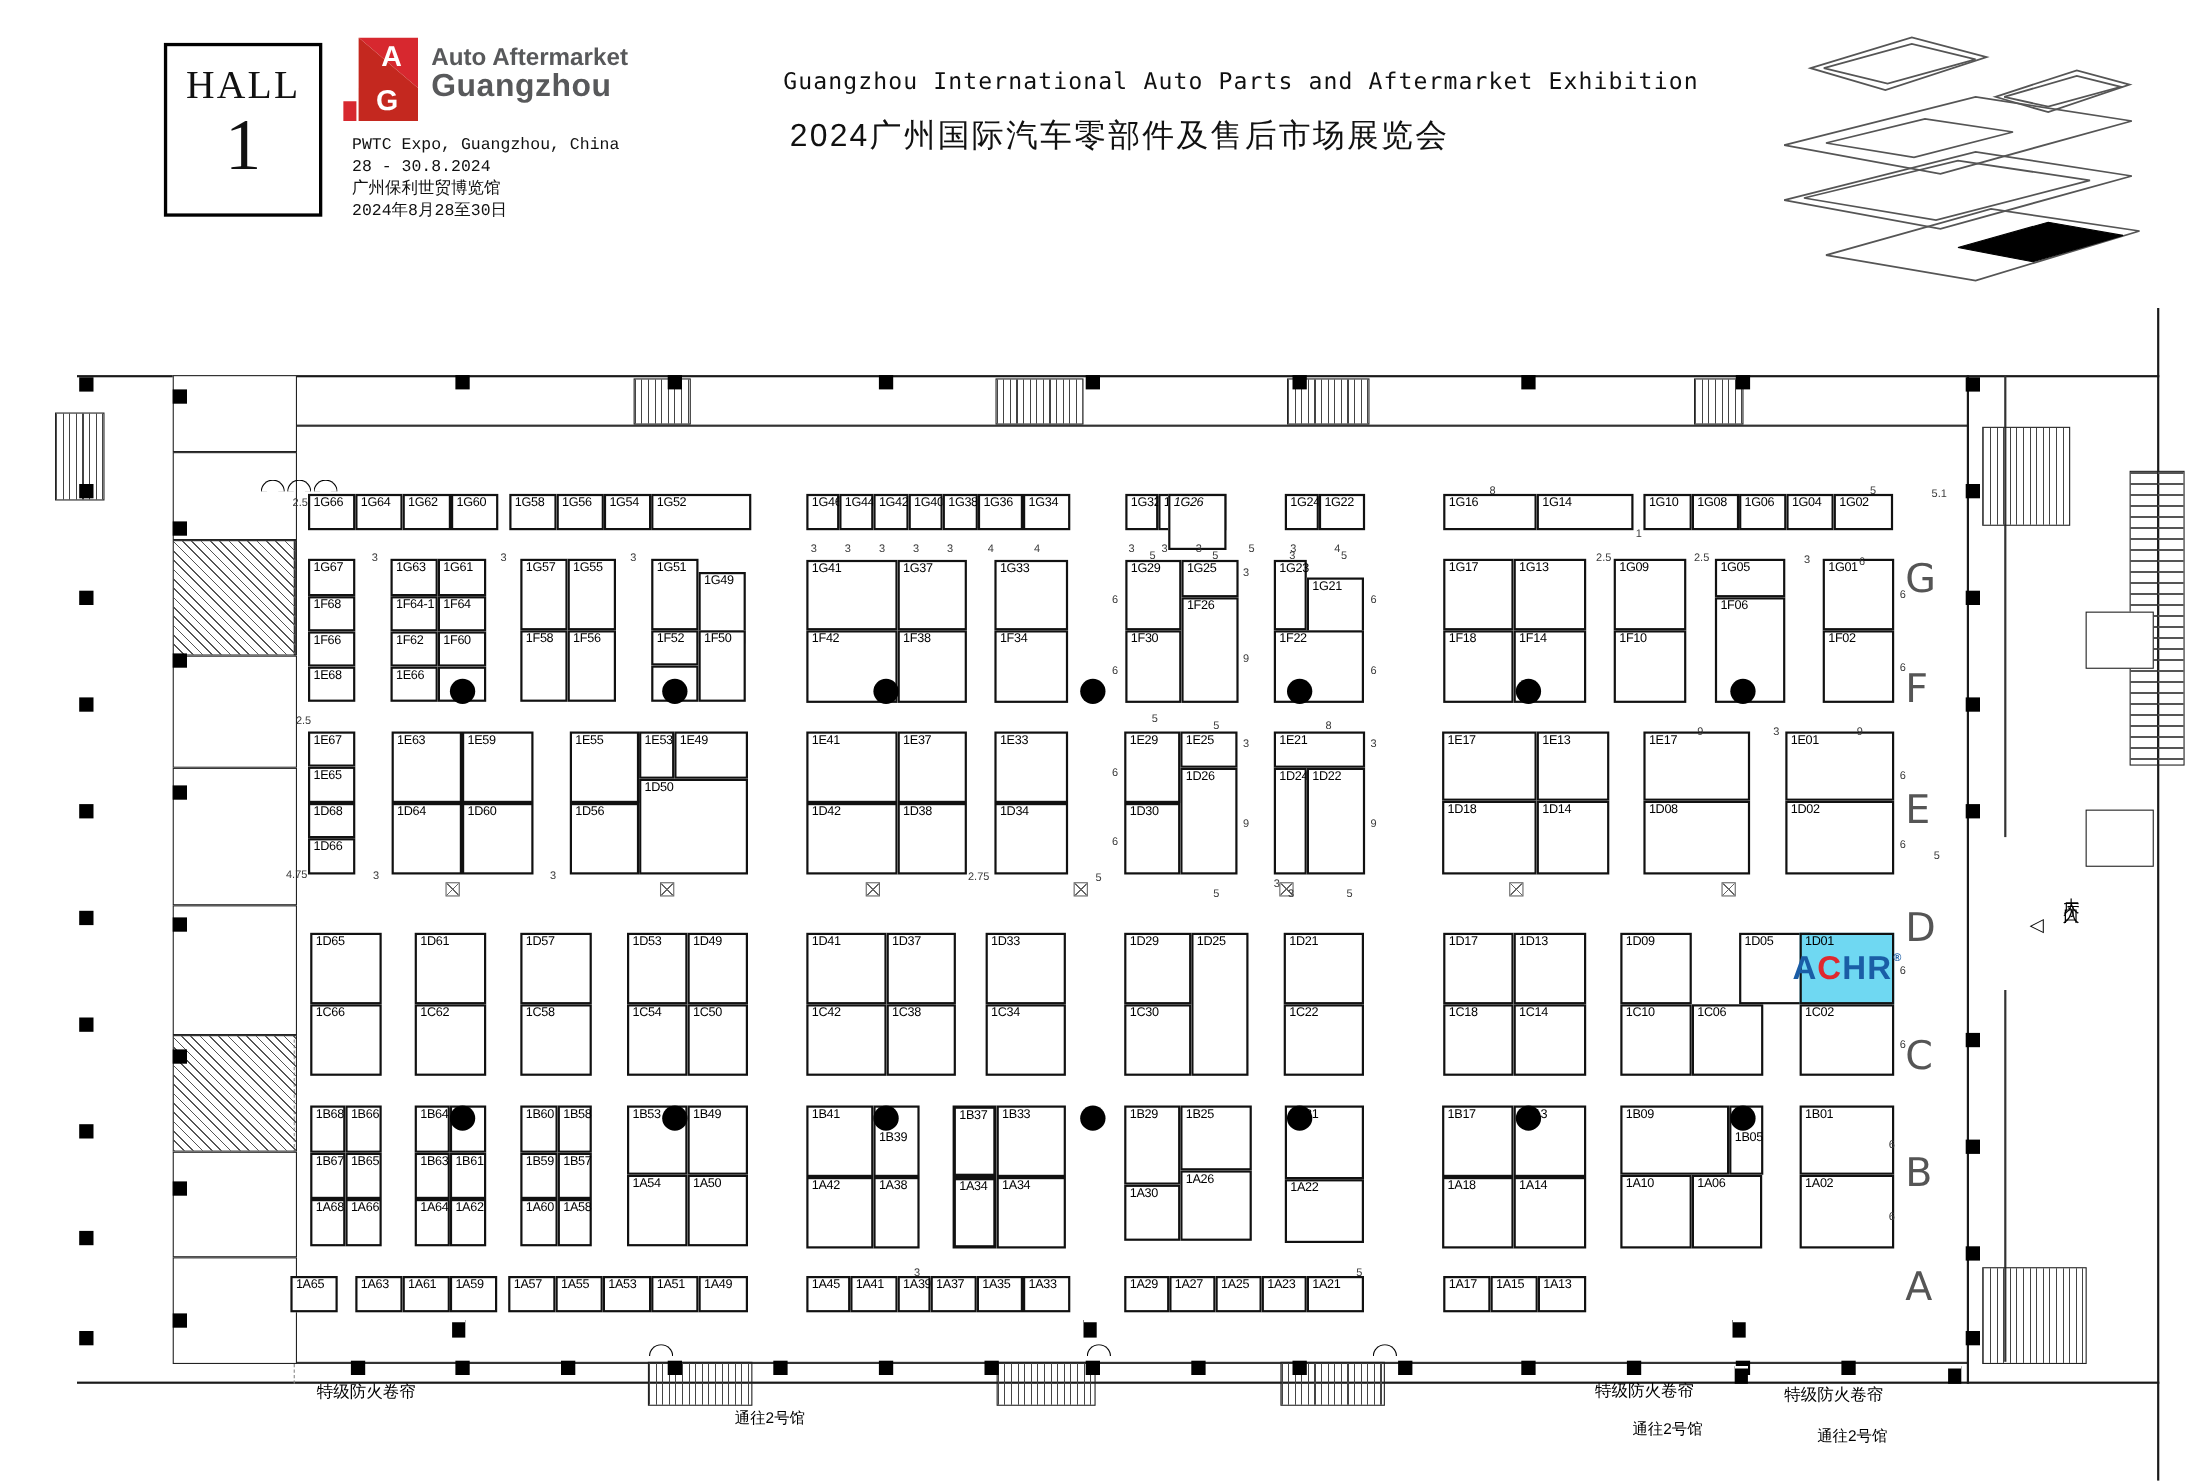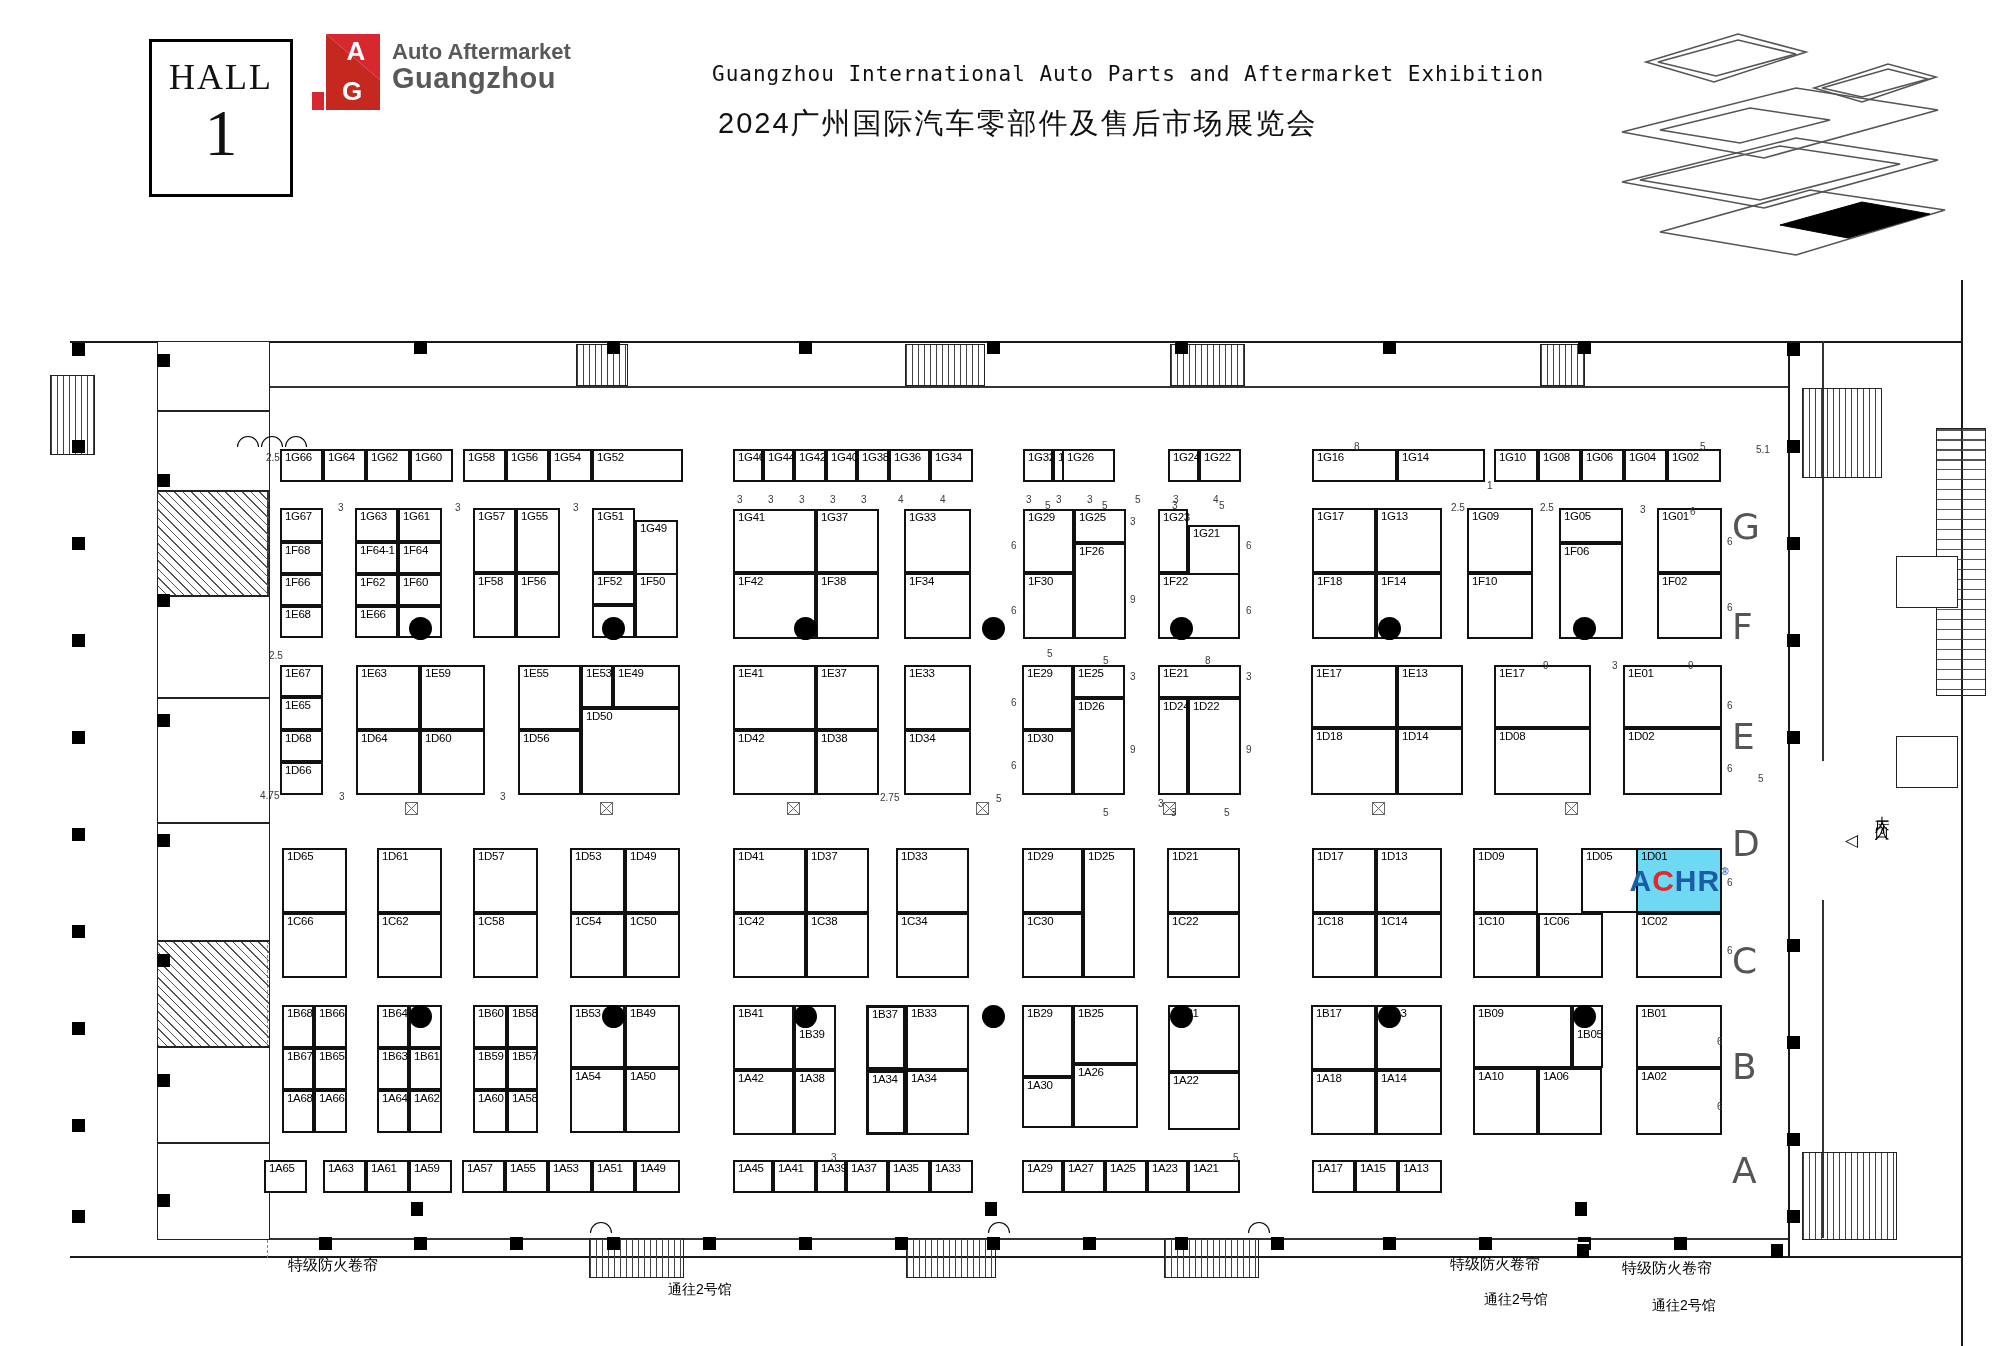--- a/index.html
+++ b/index.html
@@ -70,20 +70,24 @@
     <polygon points="14,0 68,0 68,46" fill="#D7282F"></polygon>
     <polygon points="14,0 68,46 68,76 14,76" fill="#C4281F"></polygon>
     <polygon points="0,58 12,58 12,76 0,76" fill="#D7282F"></polygon>
     <text x="44" y="26" font-size="26" font-weight="bold" fill="#fff" text-anchor="middle" font-family="Liberation Sans,sans-serif">A</text>
     <text x="40" y="66" font-size="26" font-weight="bold" fill="#fff" text-anchor="middle" font-family="Liberation Sans,sans-serif">G</text>
   </svg>
   <div class="brand">
     <div class="b1">Auto Aftermarket</div>
     <div class="b2">Guangzhou</div>
   </div>
+  <div class="venue">PWTC Expo, Guangzhou, China
+28 - 30.8.2024
+广州保利世贸博览馆
+2024年8月28至30日</div>
   <div class="title-en">Guangzhou International Auto Parts and Aftermarket Exhibition</div>
   <div class="title-cn">2024广州国际汽车零部件及售后市场展览会</div>
 
   <svg style="position:absolute;left:1600px;top:20px" width="360" height="250" viewBox="0 0 360 250">
     <g fill="none" stroke="#555" stroke-width="1.6">
       <polygon points="46,42 138,14 206,32 114,62"></polygon>
       <polygon points="58,42 138,20 196,34 116,56"></polygon>
       <polygon points="214,68 288,44 336,57 262,82"></polygon>
       <polygon points="222,68 288,49 328,59 262,77"></polygon>
       <polygon points="22,112 196,68 338,90 164,138"></polygon>
@@ -187,21 +191,21 @@
       </div>
       <div class="booth" style="left: 1023px; top: 449px; width: 30px; height: 33px;">
         <span class="bid">1G32</span>
       </div>
       <div class="booth" style="left: 1053px; top: 449px; width: 30px; height: 33px;">
         <span class="bid">1G30</span>
       </div>
       <div class="booth" style="left: 1083px; top: 449px; width: 32px; height: 33px;">
         <span class="bid">1G28</span>
       </div>
-      <div class="booth" style="left: 1062px; top: 449px; width: 53px; height: 33px;">
+      <div class="booth" style="left: 1062px; top: 449px; width: 53px; height: 51px; font-style: italic;">
         <span class="bid">1G26</span>
       </div>
       <div class="booth" style="left: 1168px; top: 449px; width: 31px; height: 33px;">
         <span class="bid">1G24</span>
       </div>
       <div class="booth" style="left: 1199px; top: 449px; width: 42px; height: 33px;">
         <span class="bid">1G22</span>
       </div>
       <div class="booth" style="left: 1312px; top: 449px; width: 85px; height: 33px;">
         <span class="bid">1G16</span>

